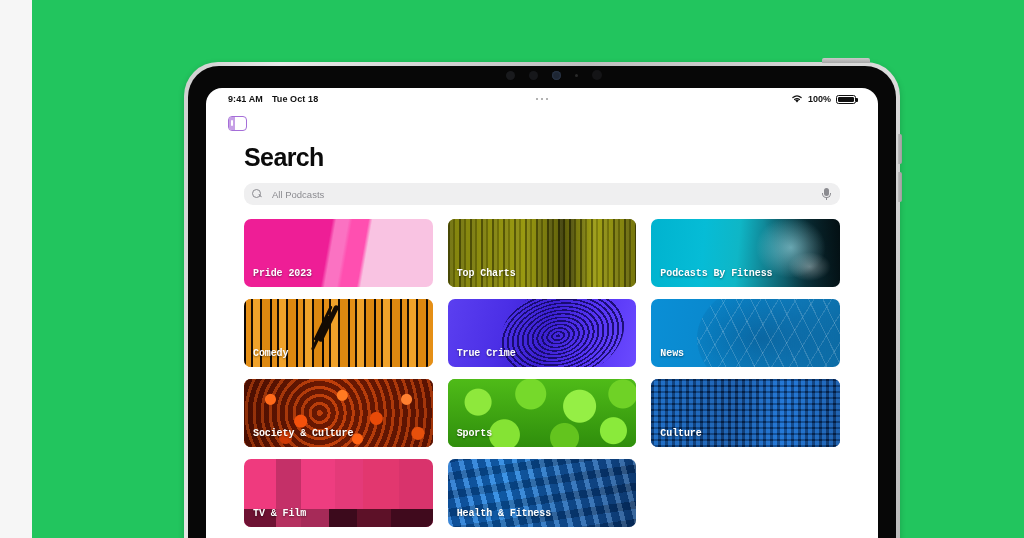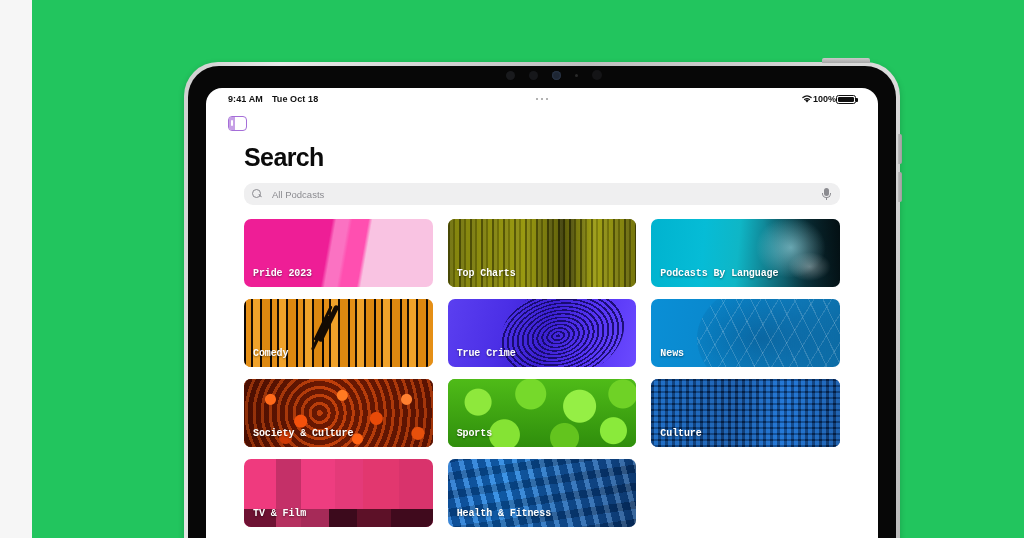--- a/index.html
+++ b/index.html
@@ -63,21 +63,21 @@
   }
   .sb-left{ display:flex; align-items:center; gap:9px; letter-spacing:.1px;}
   .sb-center{
     position:absolute; left:0; right:0; top:0; height:22px;
     display:flex; align-items:center; justify-content:center;
     pointer-events:none;
   }
   .dots{ display:flex; gap:2.5px; }
   .dots i{ width:2.5px; height:2.5px; border-radius:50%; background:#9a9a9a; display:block; }
   .sb-right{
-    margin-left:auto; display:flex; align-items:center; 
+    margin-left:auto; display:flex; align-items:center; gap:5px;
   }
   .battery{
     width:20px; height:9px; border:1px solid #111; border-radius:2.5px;
     position:relative; display:inline-block;
   }
   .battery::after{
     content:""; position:absolute; right:-3px; top:2.5px; width:1.6px; height:4px;
     background:#111; border-radius:0 1px 1px 0;
   }
   .battery i{ position:absolute; left:1px; top:1px; bottom:1px; width:16px; background:#111; border-radius:1.2px; display:block;}
@@ -345,21 +345,21 @@
           <div class="tile">
             <div class="art art-pride"></div>
             <div class="label">Pride 2023</div>
           </div>
           <div class="tile">
             <div class="art art-topcharts"></div>
             <div class="label">Top Charts</div>
           </div>
           <div class="tile">
             <div class="art art-language"></div>
-            <div class="label">Podcasts By Language</div>
+            <div class="label">Podcasts By Fitness</div>
           </div>
           <div class="tile">
             <div class="art art-comedy"></div>
             <div class="label">Comedy</div>
           </div>
           <div class="tile">
             <div class="art art-truecrime"></div>
             <div class="label">True Crime</div>
           </div>
           <div class="tile">

